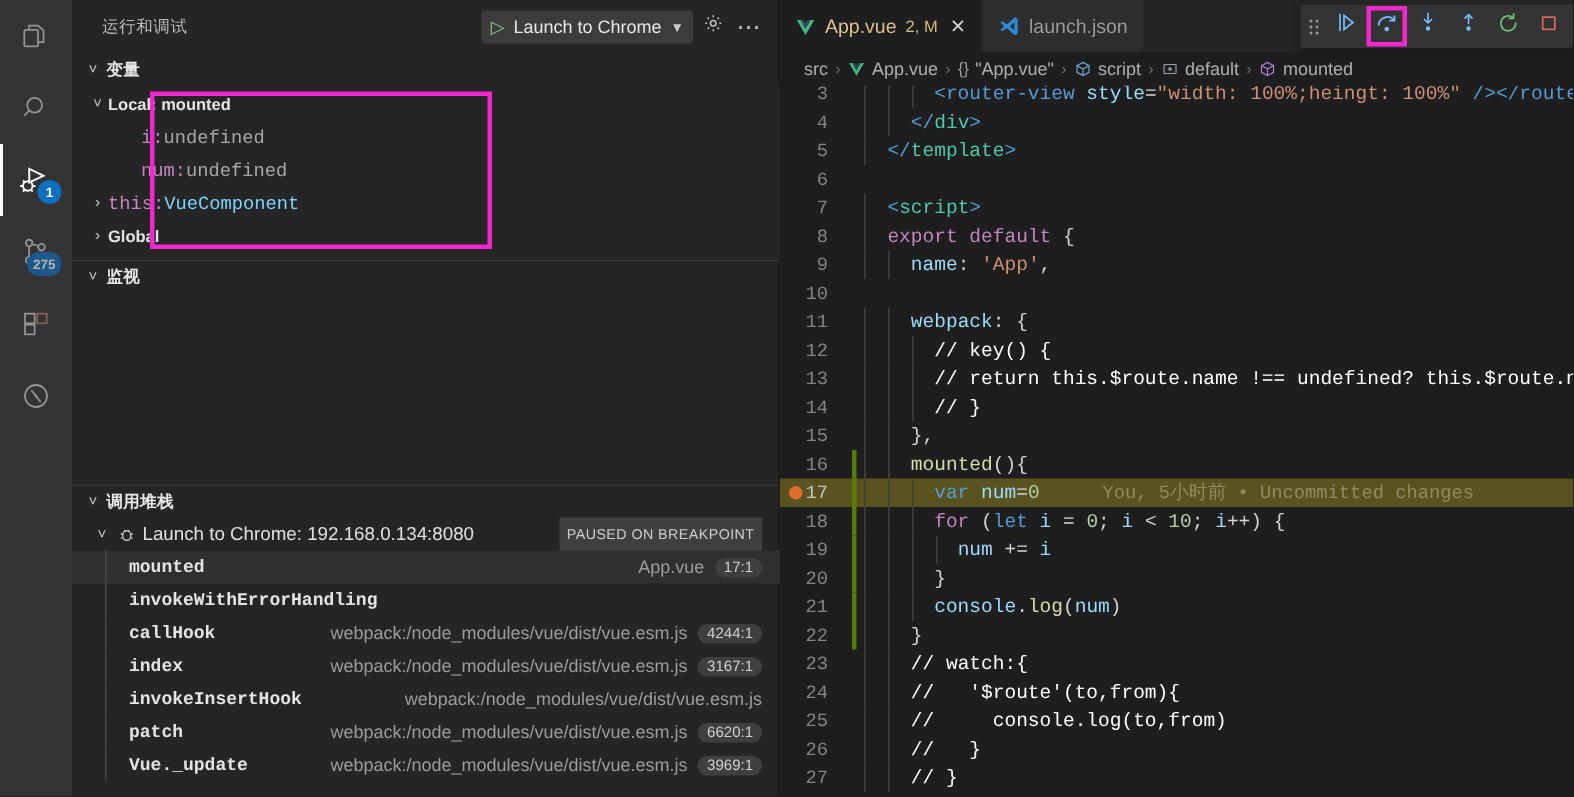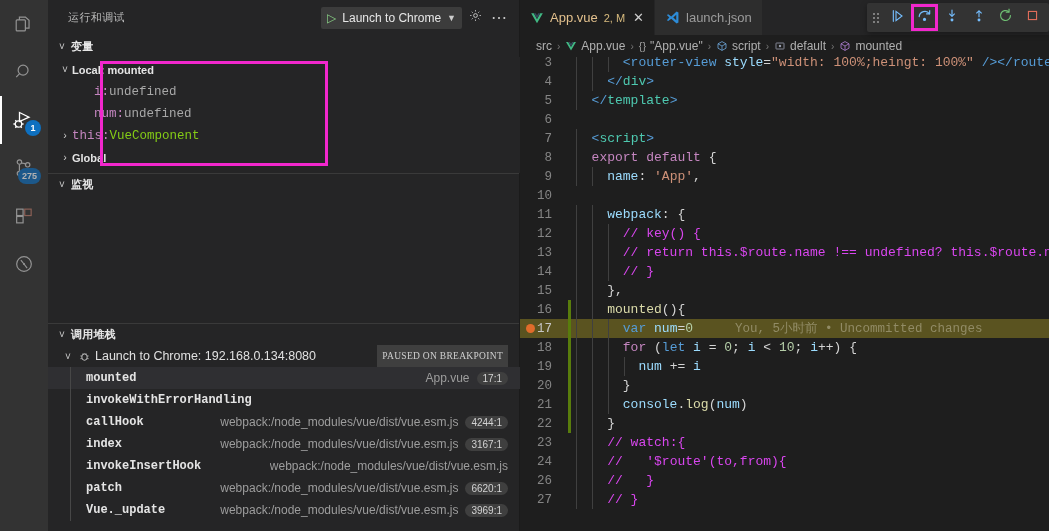--- a/index.html
+++ b/index.html
@@ -125,42 +125,42 @@
     width: 14px; color: #cccccc; font-size: 10px;
     display: inline-block; text-align: center; flex: 0 0 14px;
   }
   .twisty.blank { visibility: hidden; }
   .scope-name {
     font-family: "Liberation Sans", sans-serif;
     font-size: 11px; font-weight: bold; color: #e4e4e4;
   }
   .var-key { color: #c586c0; }
   .var-val { color: #a8a8a8; }
-  .var-type { color: #84cc16; }
+  .var-type { color: #7dd3fc; }
   .indent { display: inline-block; width: 22px; flex: 0 0 22px; }
 
   .watch-body { background: #252526; height: 128px; }
 
   
   .cs-body { background: #252526; flex: 1 1 auto; overflow: hidden; }
   .cs-session {
     height: 22px; display: flex; align-items: center;
     padding-left: 14px; gap: 4px;
     font-size: 12.5px; color: #dcdcdc;
     position: relative;
   }
   .cs-session-label { font-family: "Liberation Sans", sans-serif; font-size: 12.5px; color: #e0e0e0; }
   .paused-badge {
     position: absolute; right: 12px;
     font-size: 9.5px; color: #cfcfcf;
     background: #3f3f3f;
     padding: 8px 5px;
     border-radius: 2px;
     letter-spacing: 0.3px;
-    font-family: Liberation Serif, serif;
+    font-family: Liberation Sans, sans-serif;
   }
   .cs-row {
     height: 22px;
     display: flex; align-items: center;
     position: relative;
     padding-left: 38px;
     padding-right: 12px;
     font-family: "Liberation Mono", monospace;
     font-size: 12px;
   }
@@ -331,21 +331,21 @@
     opacity: 0.85;
   }
 
   
   .t-tag    { color: #569cd6; }
   .t-tagname{ color: #4ec9b0; }
   .t-kw     { color: #c586c0; }
   .t-kw2    { color: #569cd6; }
   .t-prop   { color: #9cdcfe; }
   .t-str    { color: #ce9178; }
-  .t-com    { color: #d946ef; }
+  .t-com    { color: #ffffff; }
   .t-num    { color: #b5cea8; }
   .t-punc   { color: #d4d4d4; }
   .t-fn     { color: #dcdcaa; }
   .t-var    { color: #9cdcfe; }
   .t-plain  { color: #d4d4d4; }
 
   .watermark {
     position: absolute;
     right: 14px; bottom: 8px;
     color: #9c9c9c;
@@ -733,18 +733,19 @@
         <div class="code-line"><span class="ln">15</span><span class="code-txt"><span class="t-plain">    </span><span class="t-punc">},</span></span><span class="indent-guide" style="left: 56px;"></span><span class="indent-guide" style="left: 72px;"></span></div>
         <div class="code-line"><span class="gutter-change"></span><span class="ln">16</span><span class="code-txt"><span class="t-plain">    </span><span class="t-fn">mounted</span><span class="t-punc">(){</span></span><span class="indent-guide" style="left: 56px;"></span><span class="indent-guide" style="left: 72px;"></span></div>
         <div class="code-line hl"><span class="bp-dot"></span><span class="gutter-change"></span><span class="ln">17</span><span class="code-txt"><span class="t-plain">      </span><span class="t-kw2">var</span><span class="t-plain"> </span><span class="t-var">num</span><span class="t-punc">=</span><span class="t-num">0</span></span><span class="blame">You, 5小时前 • Uncommitted changes</span><span class="indent-guide" style="left: 56px;"></span><span class="indent-guide" style="left: 72px;"></span><span class="indent-guide" style="left: 88px;"></span></div>
         <div class="code-line"><span class="gutter-change"></span><span class="ln">18</span><span class="code-txt"><span class="t-plain">      </span><span class="t-kw">for</span><span class="t-punc"> (</span><span class="t-kw2">let</span><span class="t-plain"> </span><span class="t-var">i</span><span class="t-punc"> = </span><span class="t-num">0</span><span class="t-punc">; </span><span class="t-var">i</span><span class="t-punc"> &lt; </span><span class="t-num">10</span><span class="t-punc">; </span><span class="t-var">i</span><span class="t-punc">++) {</span></span><span class="indent-guide" style="left: 56px;"></span><span class="indent-guide" style="left: 72px;"></span><span class="indent-guide" style="left: 88px;"></span></div>
         <div class="code-line"><span class="gutter-change"></span><span class="ln">19</span><span class="code-txt"><span class="t-plain">        </span><span class="t-var">num</span><span class="t-punc"> += </span><span class="t-var">i</span></span><span class="indent-guide" style="left: 56px;"></span><span class="indent-guide" style="left: 72px;"></span><span class="indent-guide" style="left: 88px;"></span><span class="indent-guide" style="left: 104px;"></span></div>
         <div class="code-line"><span class="gutter-change"></span><span class="ln">20</span><span class="code-txt"><span class="t-plain">      </span><span class="t-punc">}</span></span><span class="indent-guide" style="left: 56px;"></span><span class="indent-guide" style="left: 72px;"></span><span class="indent-guide" style="left: 88px;"></span></div>
         <div class="code-line"><span class="gutter-change"></span><span class="ln">21</span><span class="code-txt"><span class="t-plain">      </span><span class="t-var">console</span><span class="t-punc">.</span><span class="t-fn">log</span><span class="t-punc">(</span><span class="t-var">num</span><span class="t-punc">)</span></span><span class="indent-guide" style="left: 56px;"></span><span class="indent-guide" style="left: 72px;"></span><span class="indent-guide" style="left: 88px;"></span></div>
         <div class="code-line"><span class="gutter-change"></span><span class="ln">22</span><span class="code-txt"><span class="t-plain">    </span><span class="t-punc">}</span></span><span class="indent-guide" style="left: 56px;"></span><span class="indent-guide" style="left: 72px;"></span></div>
         <div class="code-line"><span class="ln">23</span><span class="code-txt"><span class="t-plain">    </span><span class="t-com">// watch:{</span></span><span class="indent-guide" style="left: 56px;"></span><span class="indent-guide" style="left: 72px;"></span></div>
         <div class="code-line"><span class="ln">24</span><span class="code-txt"><span class="t-plain">    </span><span class="t-com">//   '$route'(to,from){</span></span><span class="indent-guide" style="left: 56px;"></span><span class="indent-guide" style="left: 72px;"></span></div>
+        <div class="code-line"><span class="ln">25</span><span class="code-txt"><span class="t-plain">    </span><span class="t-com">//     console.log(to,from)</span></span><span class="indent-guide" style="left: 56px;"></span><span class="indent-guide" style="left: 72px;"></span></div>
         <div class="code-line"><span class="ln">26</span><span class="code-txt"><span class="t-plain">    </span><span class="t-com">//   }</span></span><span class="indent-guide" style="left: 56px;"></span><span class="indent-guide" style="left: 72px;"></span></div>
         <div class="code-line"><span class="ln">27</span><span class="code-txt"><span class="t-plain">    </span><span class="t-com">// }</span></span><span class="indent-guide" style="left: 56px;"></span><span class="indent-guide" style="left: 72px;"></span></div>
       </div>
 
   </div>
 </div>
 
 </body></html>

